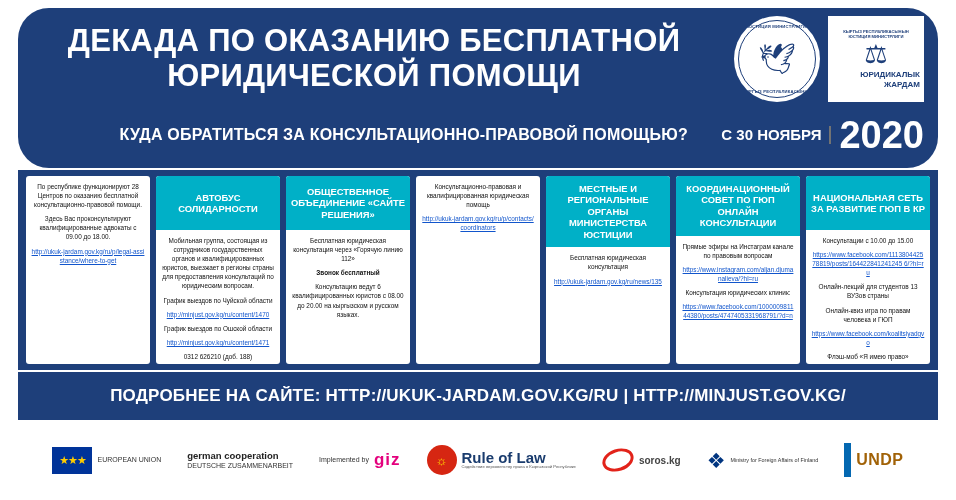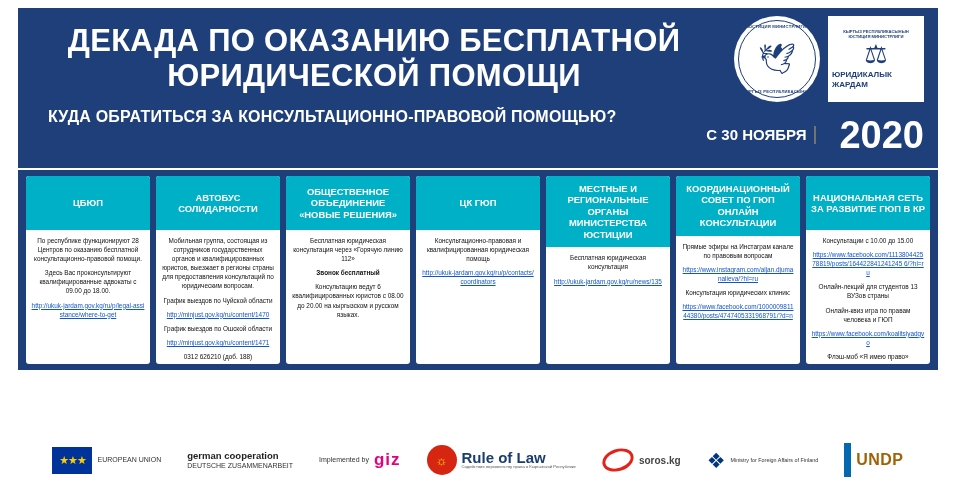--- a/index.html
+++ b/index.html
@@ -13,40 +13,41 @@
     position: relative;
     width: 956px; height: 500px;
     background: #ffffff;
   }
   
   .top-band {
     position: absolute;
     left: 18px; top: 8px;
     width: 920px; height: 160px;
     background: #1e3f7a;
+    border-radius: 31px;
   }
   .title-main {
     position: absolute;
     left: 16px; top: 16px;
     width: 680px;
     color: #ffffff;
     font-size: 31px;
     font-weight: bold;
     line-height: 1.12;
     text-align: center;
     letter-spacing: 0.3px;
   }
   .subtitle {
     position: absolute;
-    left: 30px; top: 100px;
+    left: 30px; top: 118px;
     width: 640px;
     color: #ffffff;
     font-size: 16px;
     font-weight: bold;
-    text-align: left;
+    text-align: right;
     letter-spacing: 0.2px;
   }
   
   .dates {
     position: absolute;
     right: 14px; top: 108px;
     display: flex;
     align-items: center;
   }
   .dates-lines {
@@ -55,21 +56,21 @@
     font-weight: bold;
     line-height: 1.18;
     text-align: center;
     padding-right: 8px;
     border-right: 2px solid #737373;
   }
   .dates-year {
     color: #ffffff;
     font-size: 38px;
     font-weight: bold;
-    padding-left: 23px;
+    padding-left: 8px;
     line-height: 1;
   }
   
   .emblem-wrap {
     position: absolute;
     right: 14px; top: 8px;
     display: flex;
     gap: 8px;
     align-items: flex-start;
   }
@@ -118,21 +119,21 @@
     padding: 4px;
   }
   .emblem-sq .sq-top {
     font-size: 4.2px; color: #1e3f7a; text-align: center;
     line-height: 1.25; font-weight: bold;
   }
   .emblem-sq .scales {
     font-size: 26px; color: #1e3f7a; line-height: 1; margin: 2px 0 3px;
   }
   .emblem-sq .sq-name {
-    font-size: 8px; color: #1e3f7a; font-weight: bold; text-align: left;
+    font-size: 8px; color: #1e3f7a; font-weight: bold; text-align: right;
     line-height: 1.2;
   }
   
   .cards-band {
     position: absolute;
     left: 18px; top: 170px;
     width: 920px; height: 200px;
     background: #1e3f7a;
     display: flex;
     gap: 6px;
@@ -261,51 +262,49 @@
         <div class="sq-top">КЫРГЫЗ РЕСПУБЛИКАСЫНЫН ЮСТИЦИЯ МИНИСТРЛИГИ</div>
         <div class="scales">⚖</div>
         <div class="sq-name">ЮРИДИКАЛЫК ЖАРДАМ</div>
       </div>
     </div>
   </div>
 
   <div class="cards-band">
 
     <div class="card">
-      <div class="card-head">ЦБЮП</div>
       <div class="card-body">
         <p>По республике функционируют 28 Центров по оказанию бесплатной консультационно-правовой помощи.</p>
         <p>Здесь Вас проконсультируют квалифицированные адвокаты  с 09.00 до 18.00.</p>
         <a class="lnk" href="#">http://ukuk-jardam.gov.kg/ru/p/legal-assistance/where-to-get</a>
       </div>
     </div>
 
     <div class="card">
       <div class="card-head">АВТОБУС СОЛИДАРНОСТИ</div>
       <div class="card-body">
         <p>Мобильная группа, состоящая из сотрудников государственных органов и квалифицированных юристов, выезжает в регионы страны для предоставления консультаций по юридическим вопросам.</p>
         <p>График выездов по Чуйской области</p>
         <a class="lnk" href="#">http://minjust.gov.kg/ru/content/1470</a>
         <p>График выездов по Ошской области</p>
         <a class="lnk" href="#">http://minjust.gov.kg/ru/content/1471</a>
         <p>0312 626210 (доб. 188)</p>
       </div>
     </div>
 
     <div class="card">
-      <div class="card-head">ОБЩЕСТВЕННОЕ ОБЪЕДИНЕНИЕ «НОВЫЕ РЕШЕНИЯ»</div>
+      <div class="card-head">ОБЩЕСТВЕННОЕ ОБЪЕДИНЕНИЕ «САЙТЕ РЕШЕНИЯ»</div>
       <div class="card-body">
         <p>Бесплатная юридическая консультация через «Горячую линию 112»</p>
         <p class="b">Звонок бесплатный</p>
         <p>Консультацию ведут 6 квалифицированных юристов с 08.00 до 20.00 на кыргызском и русском языках.</p>
       </div>
     </div>
 
     <div class="card">
-      <div class="card-head">ЦК ГЮП</div>
       <div class="card-body">
         <p>Консультационно-правовая и квалифицированная юридическая помощь</p>
         <a class="lnk" href="#">http://ukuk-jardam.gov.kg/ru/p/contacts/coordinators</a>
       </div>
     </div>
 
     <div class="card">
       <div class="card-head">МЕСТНЫЕ И РЕГИОНАЛЬНЫЕ ОРГАНЫ МИНИСТЕРСТВА ЮСТИЦИИ</div>
       <div class="card-body">
         <p>Бесплатная юридическая консультация</p>
@@ -329,20 +328,23 @@
         <p>Консультации с 10.00 до 15.00</p>
         <a class="lnk" href="#">https://www.facebook.com/111380442578819/posts/164422841241245 6/?hl=ru</a>
         <p>Онлайн-лекций для студентов 13 ВУЗов страны</p>
         <p>Онлайн-квиз игра по правам человека и ГЮП</p>
         <a class="lnk" href="#">https://www.facebook.com/koalitsiyadgvo</a>
         <p>Флэш-моб «Я имею право»</p>
       </div>
     </div>
   </div>
 
+  <div class="site-band">
+    <div class="site-text">ПОДРОБНЕЕ НА САЙТЕ: HTTP://UKUK-JARDAM.GOV.KG/RU  |  HTTP://MINJUST.GOV.KG/</div>
+  </div>
 
   <div class="logos">
 
     <div class="logo">
       <div class="eu-flag">★★★</div>
       <div class="logo-txt">EUROPEAN UNION</div>
     </div>
 
     <div class="logo">
       <div class="logo-txt">

